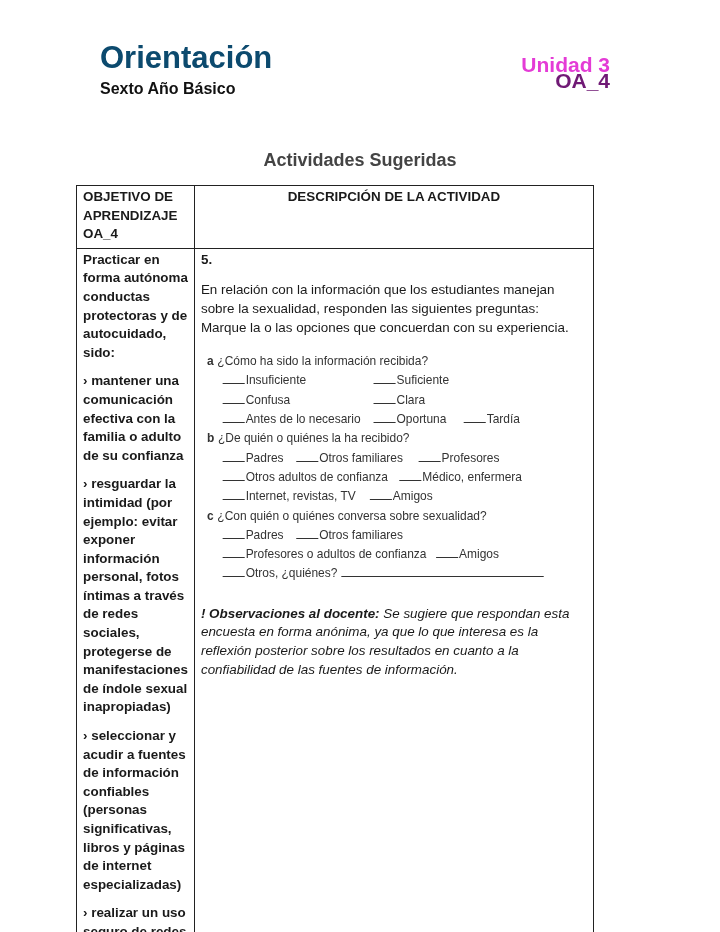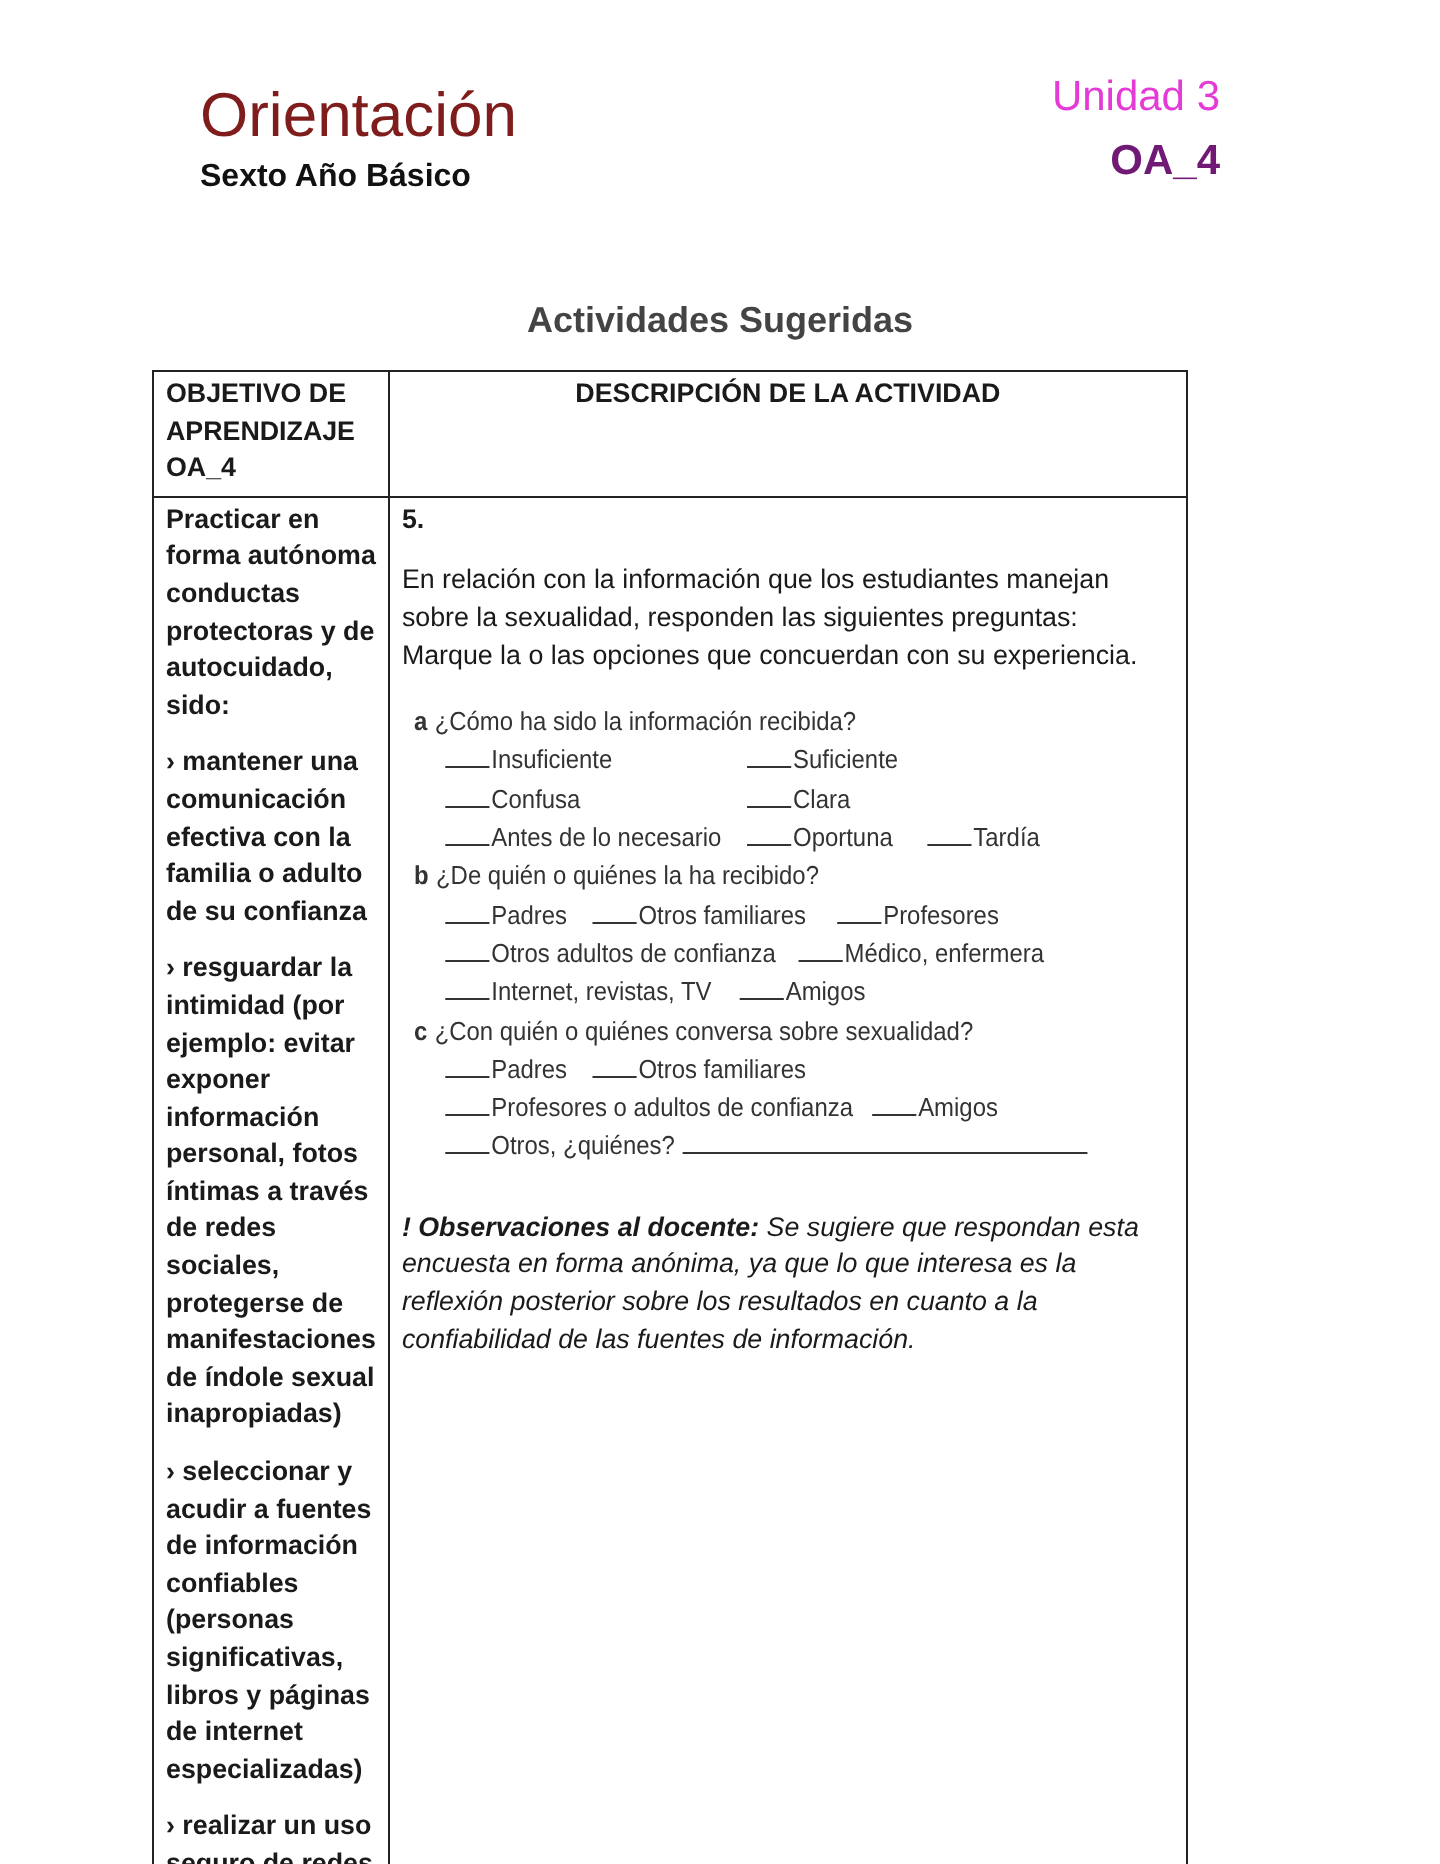--- a/index.html
+++ b/index.html
@@ -1,19 +1,19 @@
 <!DOCTYPE html>
 <html><head>
   <meta charset="utf-8">
   <style>
     html, body { margin: 0; padding: 0; background: #ffffff; }
     body { width: 720px; height: 932px; position: relative; font-family: "Liberation Sans", sans-serif; color: #1a1a1a; overflow: hidden; }
-    .hdr-title { position: absolute; left: 100px; top: 42px; font-size: 31px; font-weight: normal; color: #7f1d1d; line-height: 1; }
+    .hdr-title { position: absolute; left: 100px; top: 42px; font-size: 31px; font-weight: bold; color: #0c4a6e; line-height: 1; }
     .hdr-sub { position: absolute; left: 100px; top: 81px; font-size: 16px; font-weight: bold; color: #111; line-height: 1; }
-    .hdr-unit { position: absolute; right: 110px; top: 38px; font-size: 21px; font-weight: normal; color: #e43bd6; line-height: 1; text-align: center; }
+    .hdr-unit { position: absolute; right: 110px; top: 54px; font-size: 21px; font-weight: bold; color: #e43bd6; line-height: 1; text-align: center; }
     .hdr-oa { position: absolute; right: 110px; top: 70px; font-size: 21px; font-weight: bold; color: #701a75; line-height: 1; text-align: center; }
     .section-title { position: absolute; left: 0; width: 720px; top: 150px; text-align: center; font-size: 18px; font-weight: bold; color: #444; }
     table.main { position: absolute; left: 76px; top: 185px; width: 484px; border-collapse: collapse; }
     table.main td, table.main th { border: 1.3px solid #222; vertical-align: top; padding: 2px 6px 4px 6px; font-size: 13.4px; line-height: 18.6px; }
     th.c1 { width: 174px; text-align: left; font-weight: bold; height: 44px; }
     th.c2 { font-weight: bold; }
     td.left { font-weight: bold; height: 582px; }
     td.left p { margin: 0 0 10px 0; }
     td.right p { margin: 0; }
     .num { font-weight: bold; margin-bottom: 12px !important; }

